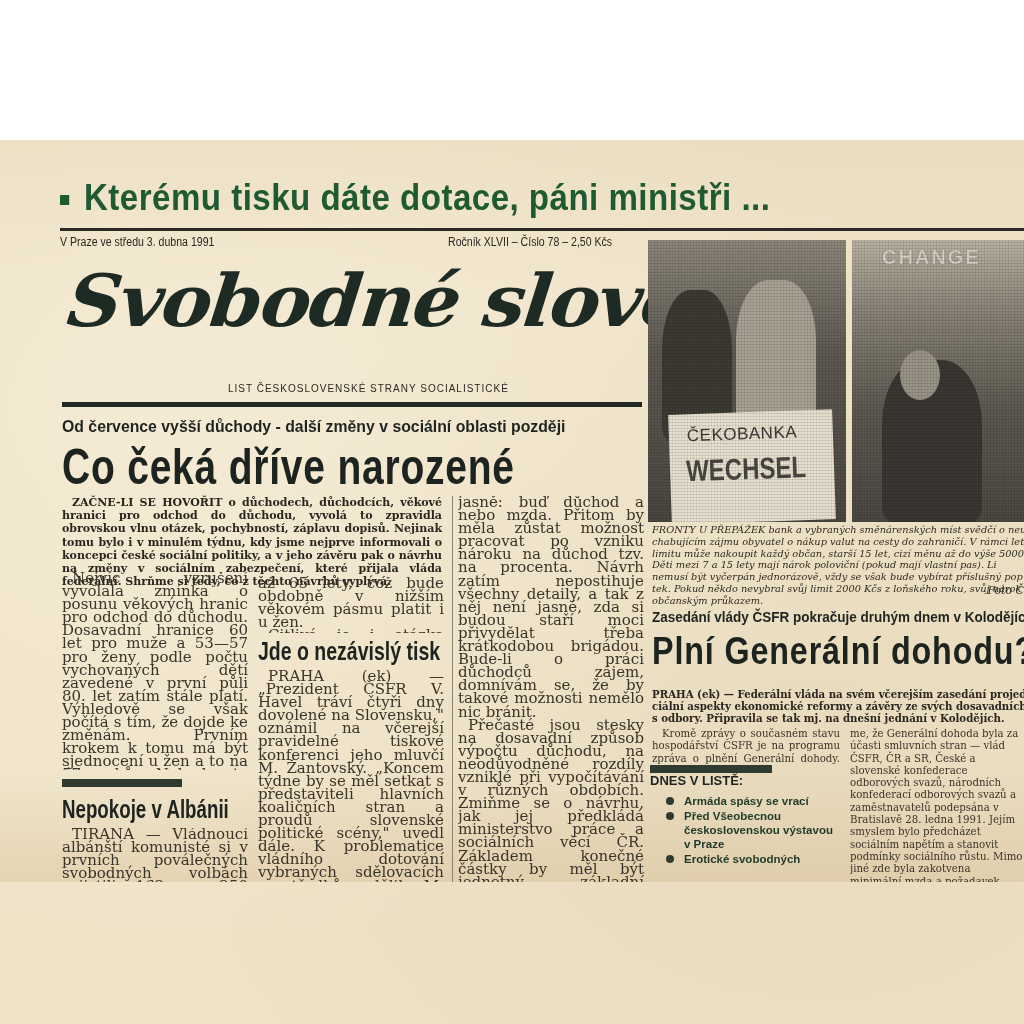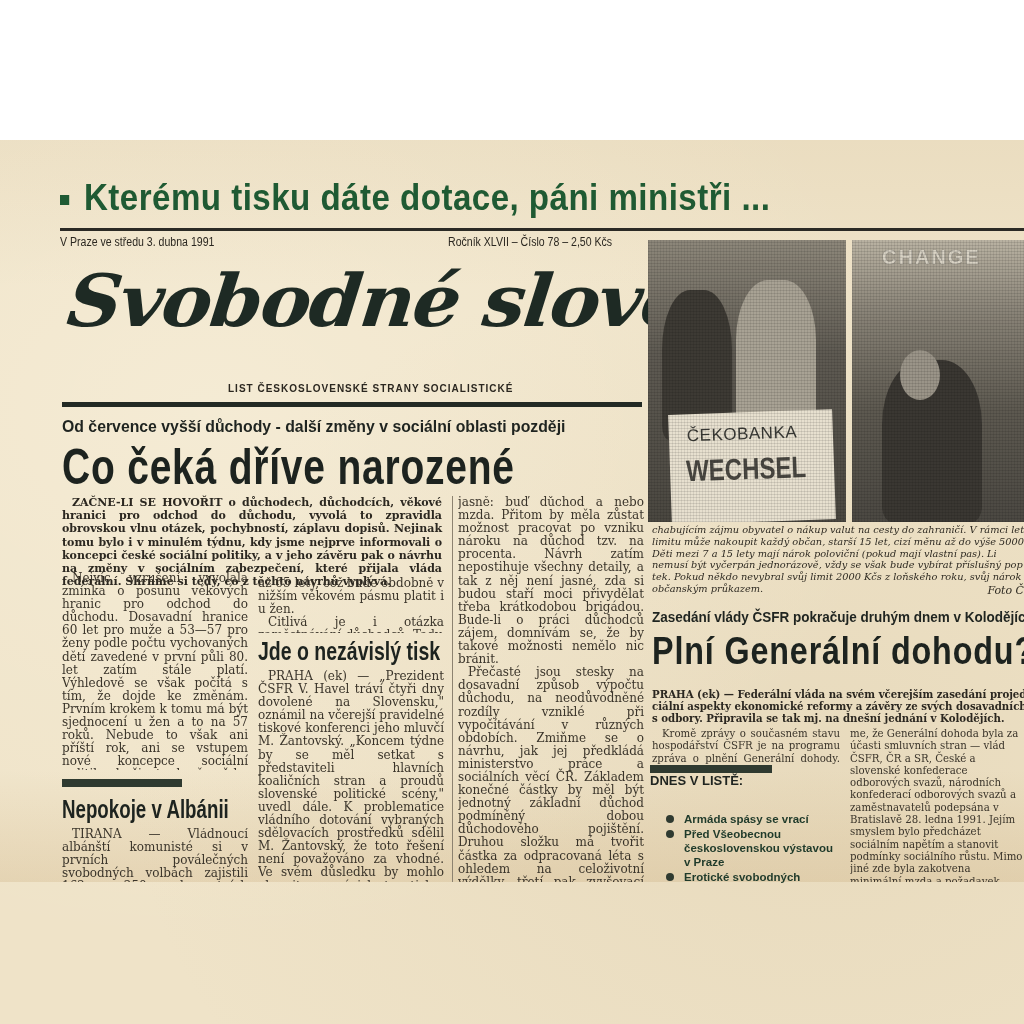--- a/index.html
+++ b/index.html
@@ -8,26 +8,26 @@
     background-image:radial-gradient(ellipse at 20% 30%, rgba(255,250,235,.35), transparent 60%),radial-gradient(ellipse at 80% 70%, rgba(200,180,140,.18), transparent 60%);
     overflow:hidden;color:#2b2720;}
   .paper .fold{position:absolute;left:0;top:0;width:1024px;height:742px;pointer-events:none;
     background:linear-gradient(180deg, rgba(180,150,100,.08), transparent 20%, transparent 85%, rgba(180,140,80,.18));}
   .banner{position:absolute;left:60px;top:37px;font-family:"Liberation Sans",sans-serif;font-weight:bold;font-size:36px;color:#1f5a33;letter-spacing:0.5px;white-space:nowrap;transform:scaleX(0.92);transform-origin:left;}
   .banner .bullet{display:inline-block;width:10px;height:10px;background:#1f5a33;margin-right:16px;vertical-align:middle;}
   .rule-top{position:absolute;left:60px;right:0;top:88px;height:3px;background:#2b2a25;}
   .dateline{position:absolute;left:60px;top:95px;font-family:"Liberation Sans",sans-serif;font-size:12px;color:#2b2720;transform:scaleX(.88);transform-origin:left;}
   .issue{position:absolute;left:448px;top:95px;font-family:"Liberation Sans",sans-serif;font-size:12px;color:#2b2720;transform:scaleX(.88);transform-origin:left;white-space:nowrap;}
   .masthead{position:absolute;left:68px;top:118px;font-family:"DejaVu Serif",serif;font-style:italic;font-weight:bold;font-size:72px;color:#1e2a24;letter-spacing:-2px;white-space:nowrap;transform:scaleX(1.05) skewX(-6deg);transform-origin:left;}
-  .subtitle{position:absolute;left:228px;top:243px;font-family:"Liberation Sans",sans-serif;font-weight:bold;font-size:10px;letter-spacing:1px;color:#2b2720;}
+  .subtitle{position:absolute;left:228px;top:243px;font-family:"Liberation Sans",sans-serif;font-weight:normal;font-size:10px;letter-spacing:1px;color:#2b2720;}
   .rule-mast{position:absolute;left:62px;width:580px;top:262px;height:5px;background:#232a24;}
   .kicker{position:absolute;left:62px;top:277px;font-family:"Liberation Sans",sans-serif;font-weight:bold;font-size:17px;color:#1f2420;white-space:nowrap;transform:scaleX(.93);transform-origin:left;}
   .headline{position:absolute;left:62px;top:298px;font-family:"Liberation Sans",sans-serif;font-weight:bold;font-size:50px;color:#1d231f;white-space:nowrap;transform:scaleX(.78);transform-origin:left;letter-spacing:1px;}
   .lead{position:absolute;left:62px;top:356px;width:380px;font-size:11px;line-height:13.2px;font-weight:bold;color:#2b2720;text-align:justify;text-indent:10px;}
-  .col{position:absolute;font-size:12px;line-height:13.1px;color:#3a342a;text-align:justify;}
+  .col{position:absolute;font-size:15px;line-height:13.1px;color:#3a342a;text-align:justify;}
   .col p{margin:0 0 0 0;text-indent:10px;}
   .sub-head{position:absolute;font-family:"Liberation Sans",sans-serif;font-weight:bold;color:#1d231f;white-space:nowrap;transform-origin:left;}
   .dark-bar{position:absolute;height:8px;background:#2f3a30;}
   .photo{position:absolute;background:#6b665c;overflow:hidden;}
   .photo .tex{position:absolute;inset:0;background:
       repeating-linear-gradient(0deg, rgba(0,0,0,.10) 0 1px, transparent 1px 3px),
       repeating-linear-gradient(90deg, rgba(0,0,0,.08) 0 1px, transparent 1px 3px);}
   .p1{left:648px;top:100px;width:198px;height:282px;background:linear-gradient(180deg,#8d877a 0%,#5e5a52 40%,#4a4740 100%);}
   .p2{left:852px;top:100px;width:172px;height:282px;background:linear-gradient(180deg,#b9b2a2 0%,#8a8478 25%,#5d5950 60%,#4b4842 100%);}
   .sign{position:absolute;left:22px;top:172px;width:164px;height:110px;background:#e7e0cf;transform:rotate(-2deg);}
@@ -36,21 +36,21 @@
   .change{position:absolute;left:30px;top:6px;font-family:"Liberation Sans",sans-serif;font-weight:bold;font-size:20px;color:#d8d2c4;letter-spacing:2px;text-shadow:0 0 1px #555;}
   .figure{position:absolute;border-radius:40% 40% 10% 10%;background:#3d3a34;}
   .caption{position:absolute;left:652px;top:384px;width:372px;font-style:italic;font-size:9.8px;line-height:11.8px;color:#2e2a22;white-space:nowrap;}
   .caption div{overflow:hidden;}
   .foto{position:absolute;right:0;top:444px;font-size:11px;font-style:italic;color:#2e2a22;}
   .kicker2{position:absolute;left:652px;top:468px;font-family:"Liberation Sans",sans-serif;font-weight:bold;font-size:15px;color:#1f2420;white-space:nowrap;transform:scaleX(.9);transform-origin:left;}
   .headline2{position:absolute;left:652px;top:490px;font-family:"Liberation Sans",sans-serif;font-weight:bold;font-size:38px;color:#1d231f;white-space:nowrap;transform:scaleX(.85);transform-origin:left;letter-spacing:1px;}
   .lead2{position:absolute;left:652px;top:548px;width:380px;font-size:10.2px;line-height:12.2px;font-weight:bold;color:#2b2720;white-space:nowrap;overflow:hidden;}
   .box{position:absolute;left:650px;top:625px;width:190px;}
   .box .title{font-family:"Liberation Sans",sans-serif;font-weight:bold;font-size:13px;color:#1f2420;}
-  .box ul{list-style:none;margin:24px 0 0 0;padding:0 0 0 16px;}
+  .box ul{list-style:none;margin:6px 0 0 0;padding:0 0 0 16px;}
   .box li{position:relative;font-family:"Liberation Sans",sans-serif;font-weight:bold;font-size:11.5px;line-height:14px;color:#1f3a2a;padding-left:18px;margin-bottom:1px;}
   .box li .dot{position:absolute;left:0;top:3px;width:8px;height:8px;border-radius:50%;background:#2f3a30;}
   .vline{position:absolute;width:1px;background:#8c8270;}
 </style>
 </head>
 <body>
 
 <div class="paper">
   <div class="fold"></div>
 
@@ -105,20 +105,21 @@
     <div class="tex"></div>
   </div>
   <div class="photo p2">
     <div class="change">CHANGE</div>
     <div class="figure" style="left:30px;top:120px;width:100px;height:162px;background:#3a3732;"></div>
     <div class="figure" style="left:48px;top:110px;width:40px;height:50px;border-radius:50%;background:#9a9488;"></div>
     <div class="tex"></div>
   </div>
 
   <div class="caption">
+    <div>FRONTY U PŘEPÁŽEK bank a vybraných směnárenských míst svědčí o neu</div>
     <div>chabujícím zájmu obyvatel o nákup valut na cesty do zahraničí. V rámci letošní</div>
     <div>limitu může nakoupit každý občan, starší 15 let, cizí měnu až do výše 5000 K</div>
     <div>Děti mezi 7 a 15 lety mají nárok poloviční (pokud mají vlastní pas). Li</div>
     <div>nemusí být vyčerpán jednorázově, vždy se však bude vybírat příslušný pop</div>
     <div>tek. Pokud někdo nevybral svůj limit 2000 Kčs z loňského roku, svůj nárok</div>
     <div>občanským průkazem.</div>
   </div>
   <div class="foto">Foto Č</div>
 
   <div class="kicker2">Zasedání vlády ČSFR pokračuje druhým dnem v Kolodějích</div>

